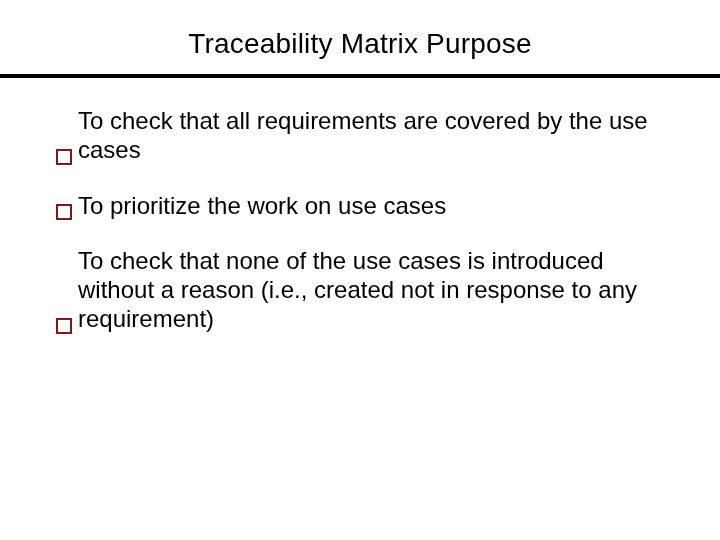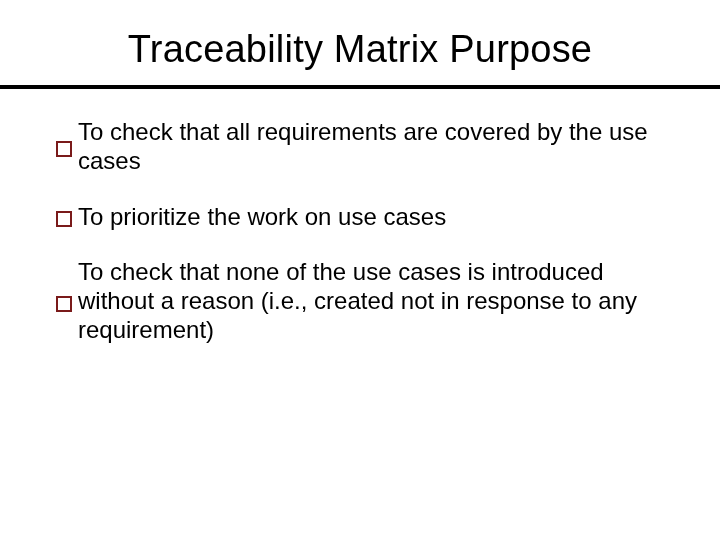--- a/index.html
+++ b/index.html
@@ -10,37 +10,37 @@
     color: #000000;
     position: relative;
   }
   .slide {
     width: 720px;
     height: 540px;
     padding: 28px 0 0 0;
     position: relative;
   }
   .title {
-    font-size: 38px;
+    font-size: 28px;
     font-weight: 400;
     text-align: center;
     padding: 0 40px 14px 40px;
     letter-spacing: 0.2px;
   }
   .hr {
     height: 4px;
     background: #000000;
     width: 100%;
   }
   .content {
     padding: 28px 56px 0 56px;
   }
   .bullet-item {
     display: flex;
-    align-items: center;
+    align-items: flex-end;
     margin-bottom: 26px;
   }
   .bullet-icon {
     flex: 0 0 auto;
     width: 16px;
     height: 16px;
     border: 2.5px solid #7a1a1a;
     box-shadow: inset 2px 2px 0 0 rgba(0,0,0,0.0);
     margin-top: 6px;
     margin-right: 6px;

